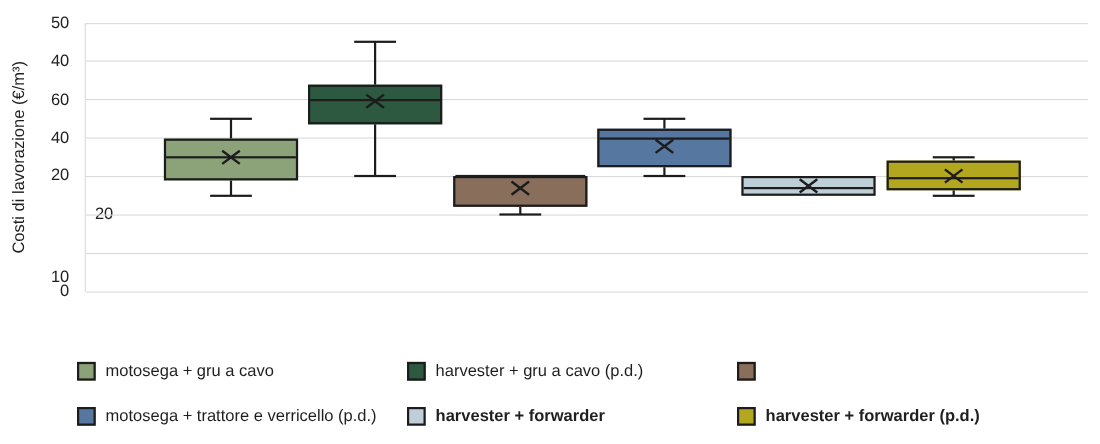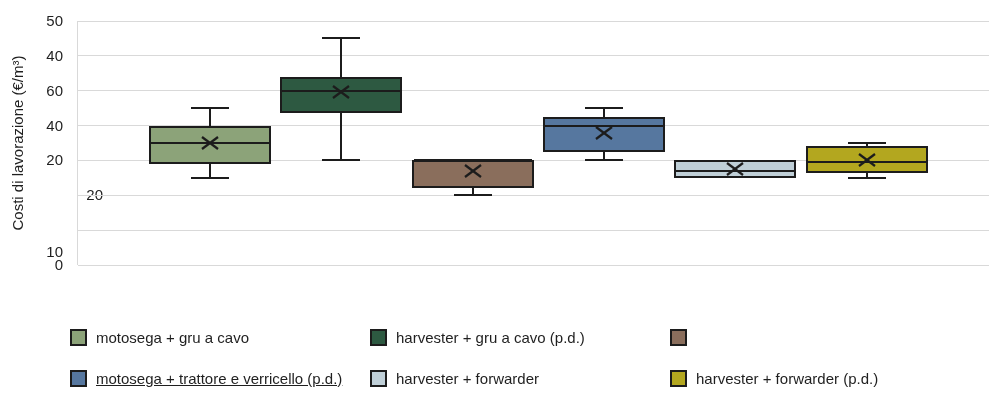--- a/index.html
+++ b/index.html
@@ -193,26 +193,26 @@
         <span class="legend-swatch" style="background: rgb(140, 163, 121);"></span>
         <span class="legend-label">motosega + gru a cavo</span>
       </div>
       <div class="legend-item" style="left: 370px; top: 328px;">
         <span class="legend-swatch" style="background: rgb(45, 89, 65);"></span>
         <span class="legend-label">harvester + gru a cavo (p.d.)</span>
       </div>
       <div class="legend-item" style="left: 670px; top: 328px;">
         <span class="legend-swatch" style="background: rgb(138, 110, 92);"></span>
       </div>
-      <div class="legend-item" style="left: 70px; top: 369px; text-decoration: underline;">
+      <div class="legend-item" style="left: 70px; top: 369px;">
         <span class="legend-swatch" style="background: rgb(86, 119, 159);"></span>
         <span class="legend-label">motosega + trattore e verricello (p.d.)</span>
       </div>
-      <div class="legend-item" style="left: 370px; top: 369px;">
+      <div class="legend-item" style="left: 370px; top: 369px; font-weight: bold;">
         <span class="legend-swatch" style="background: rgb(191, 207, 215);"></span>
         <span class="legend-label">harvester + forwarder</span>
       </div>
-      <div class="legend-item" style="left: 670px; top: 369px;">
+      <div class="legend-item" style="left: 670px; top: 369px; font-weight: bold;">
         <span class="legend-swatch" style="background: rgb(179, 167, 31);"></span>
         <span class="legend-label">harvester + forwarder (p.d.)</span>
       </div>
     </div>
 </div>
 
 </body></html>

